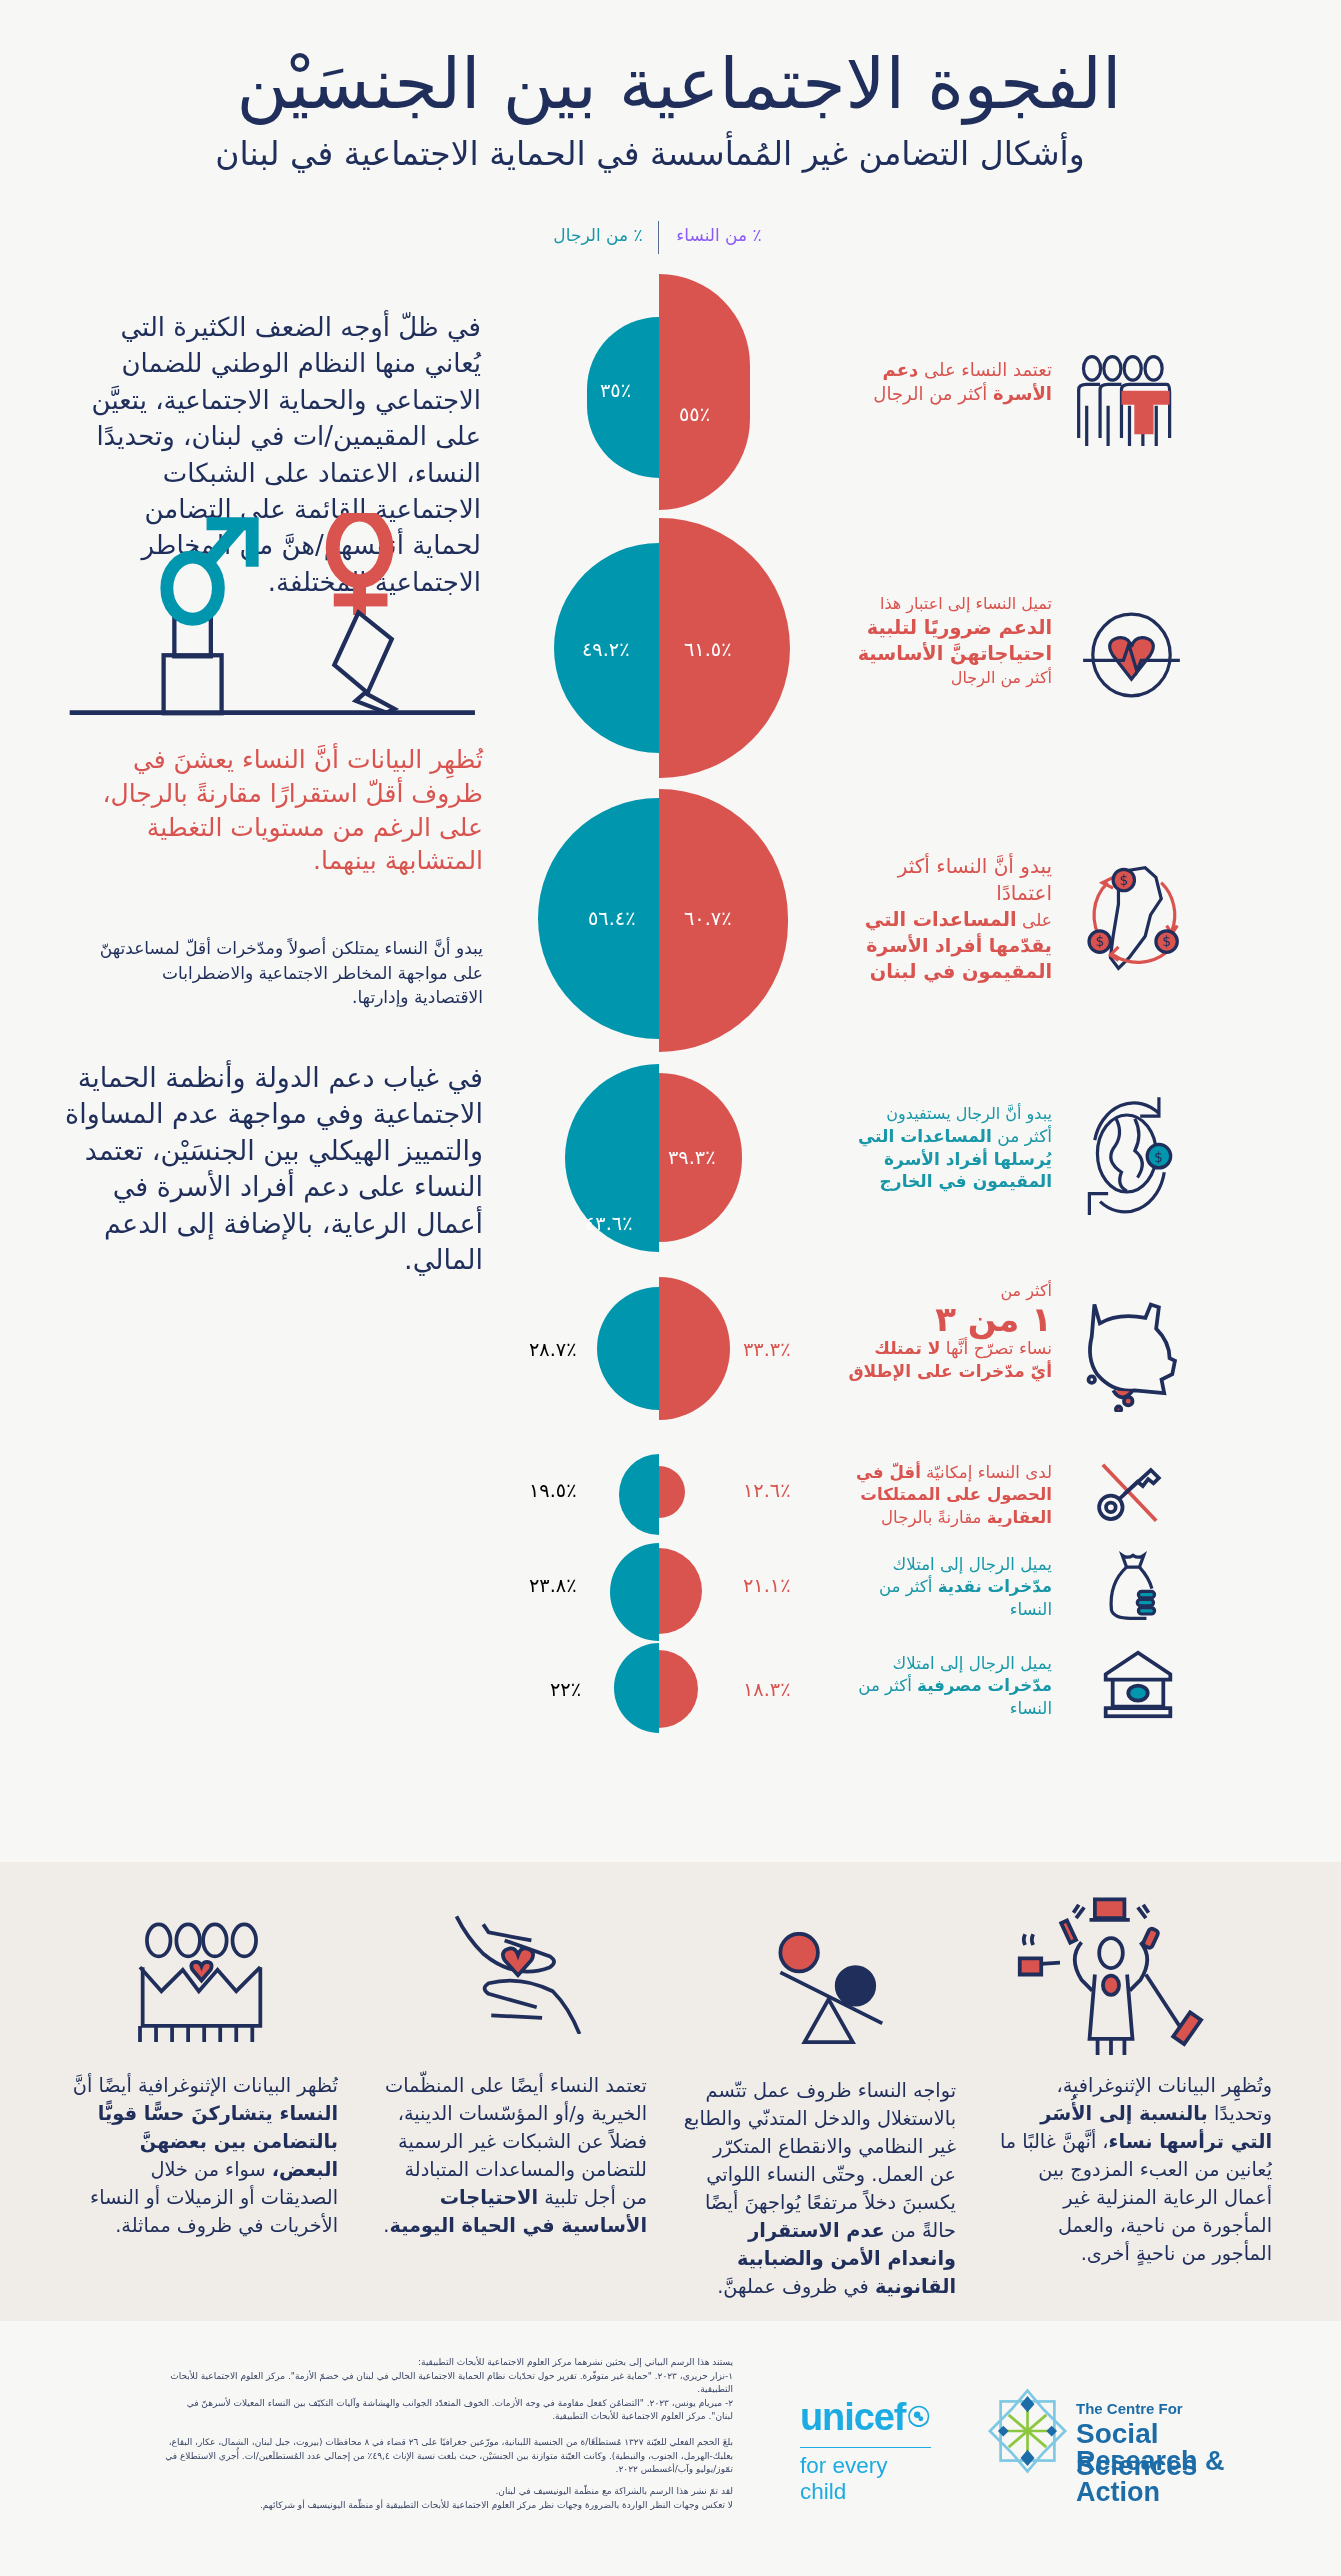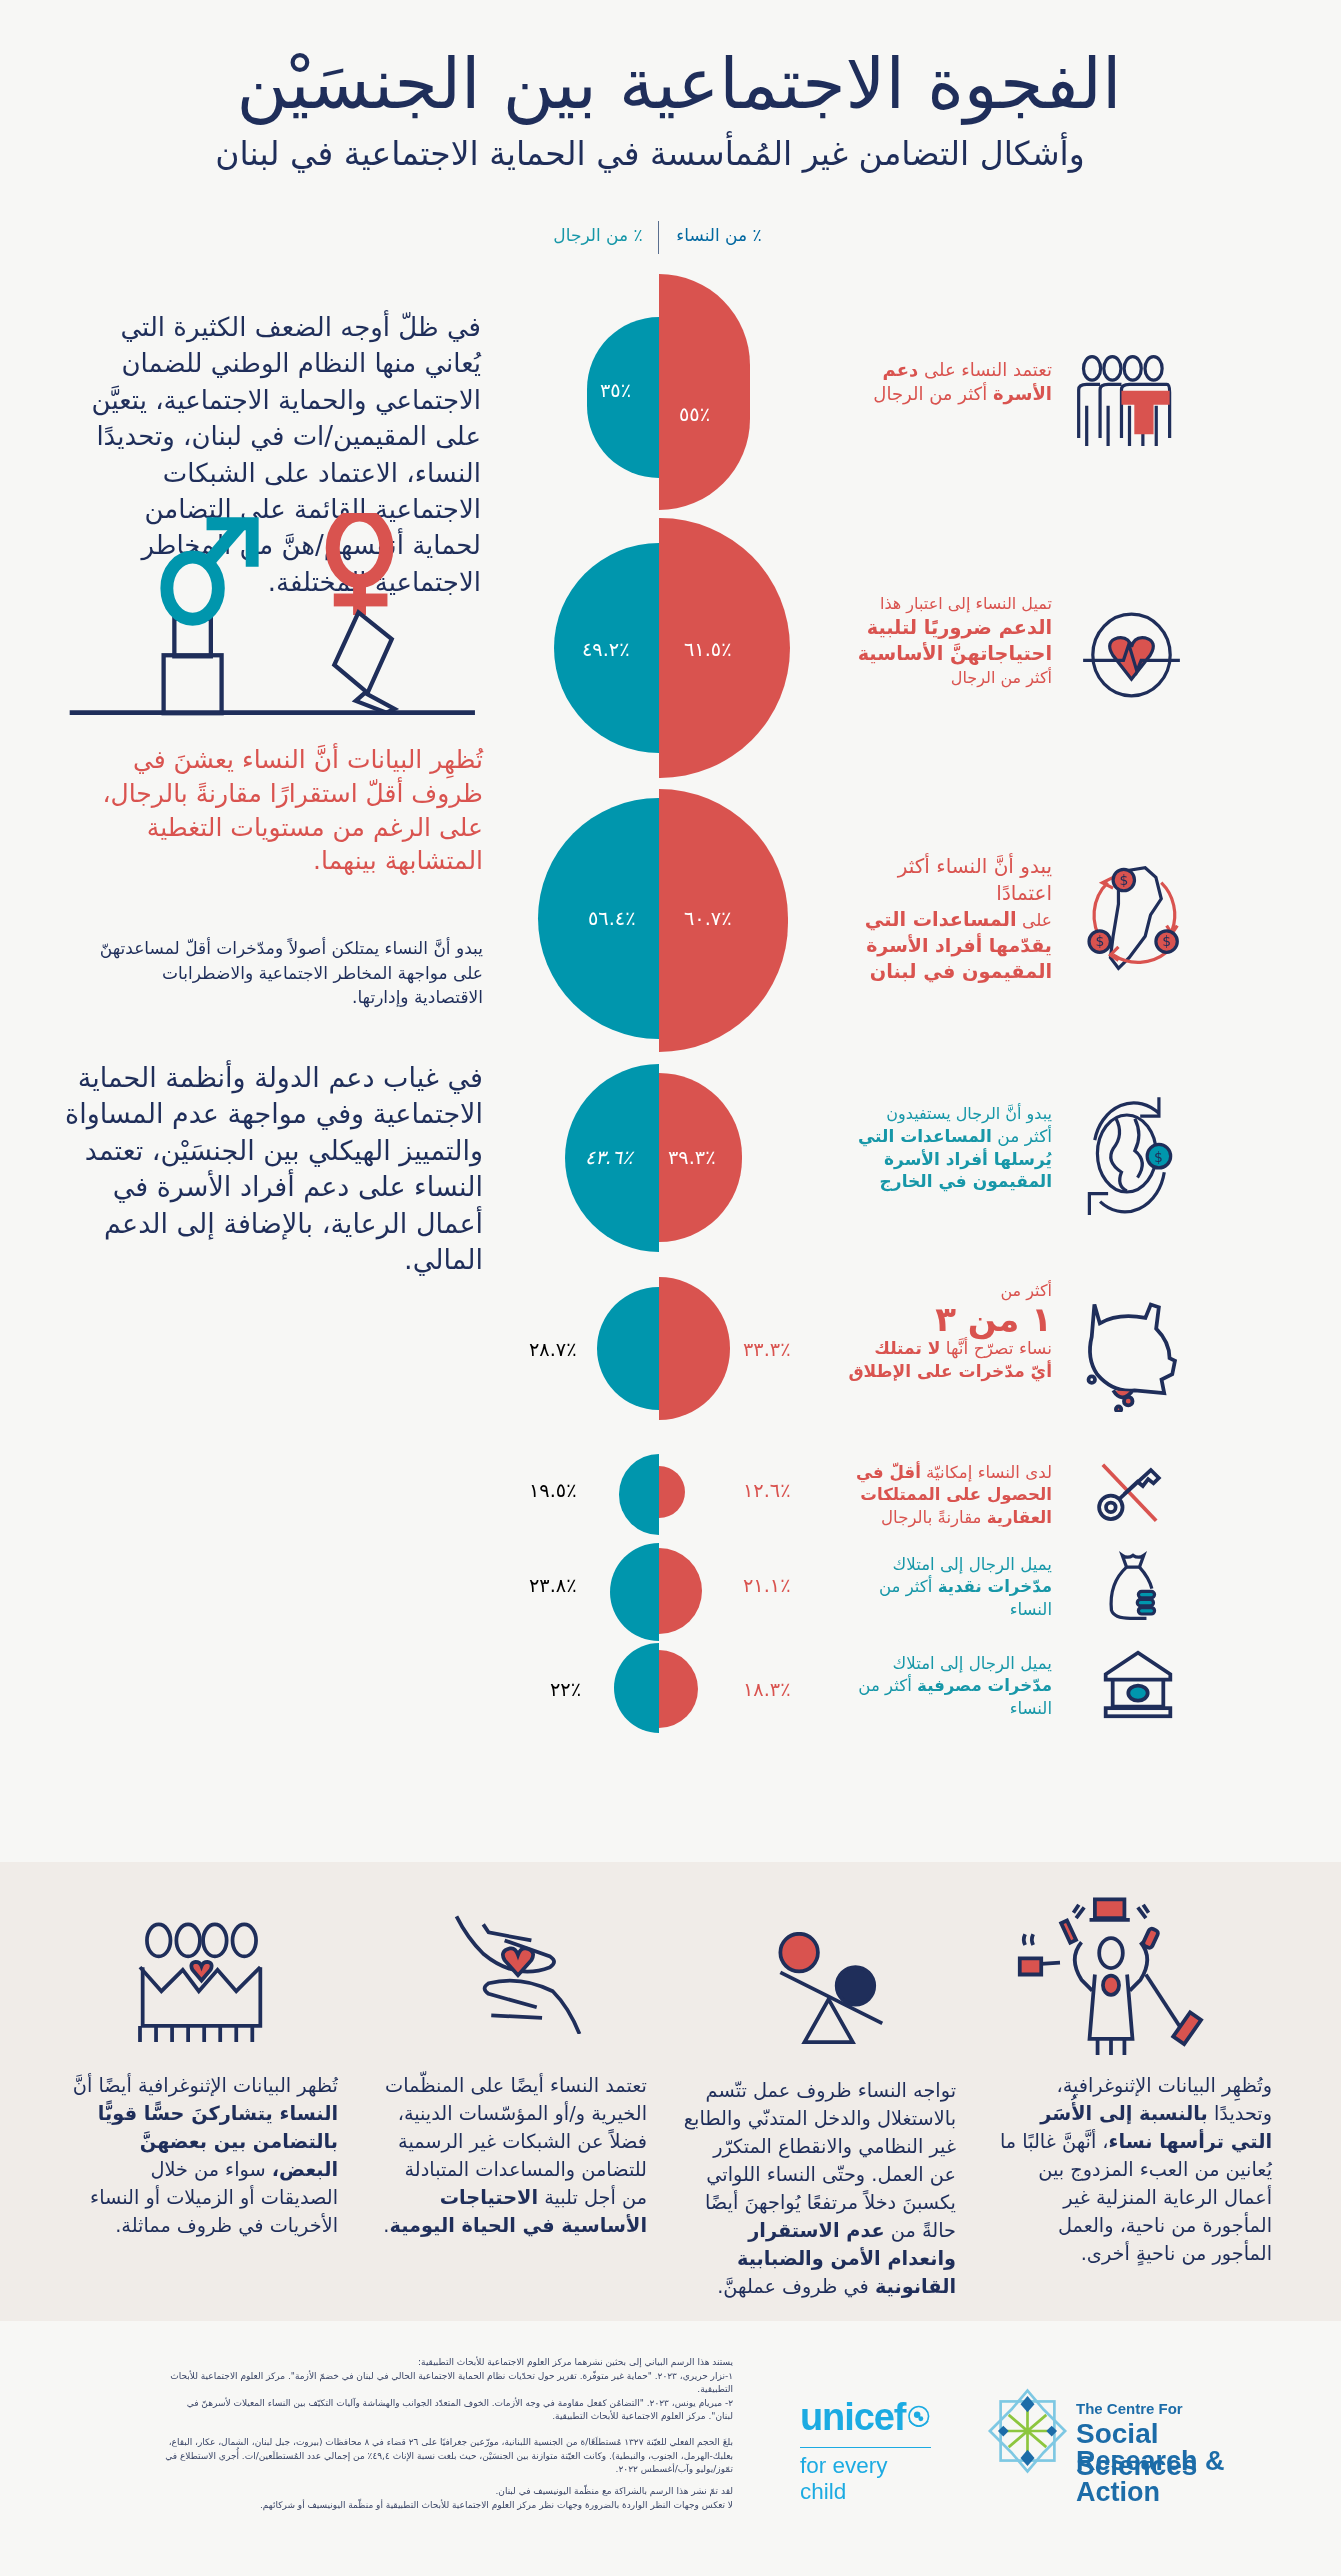--- a/index.html
+++ b/index.html
@@ -2,21 +2,21 @@
 <html style="font-size:8.6px"><head>
 <meta charset="utf-8">
 <style>
   html, body { margin:0; padding:0; }
   body { width:1342px; height:2576px; background:#f7f7f5; position:relative; overflow:hidden;
          font-family:"DejaVu Sans", sans-serif; color:#1f2e5a; }
   .abs { position:absolute; }
   .title { left:8px; width:1342px; top:46px; text-align:center; font-size:70px; font-weight:400; color:#1f2e5a; line-height:1.1; direction:rtl; }
   .subtitle { left:0; width:1300px; top:134px; text-align:center; font-size:33px; color:#1f2e5a; direction:rtl; }
   .legend { top:225px; font-size:17px; direction:rtl; }
-  .legend-w { left:668px; width:102px; text-align:center; color:#0369a1; }
+  .legend-w { left:668px; width:102px; text-align:center; color:#8b5cf6; }
   .legend-m { left:547px; width:102px; text-align:center; color:#1797a8; }
   .legend-div { left:658px; top:221px; width:1.1px; height:33px; background:#5a6f8f; }
   .half { position:absolute; }
   .half-w { background:#d9534f; border-radius:0 5366px 5366px 0; }
   .half-m { background:#0096ad; border-radius:5366px 0 0 5366px; }
   .pct { position:absolute; font-size:19.3px; color:#ffffff; direction:rtl; white-space:nowrap; }
   .pct-out-w { color:#d9534f; }
   .pct-out-m { color:#000000; }
   .stat { position:absolute; direction:rtl; text-align:right; font-size:17px; line-height:1.35; }
   .stat b { font-weight:700; }
@@ -54,21 +54,21 @@
   <div class="pct" style="left:582px;top:638px;">٪٤٩.٢</div>
 
   <div class="half half-w" style="left:659px;top:789px;width:129px;height:263px;"></div>
   <div class="half half-m" style="left:538px;top:798px;width:121px;height:241px;"></div>
   <div class="pct" style="left:684px;top:907px;">٪٦٠.٧</div>
   <div class="pct" style="left:588px;top:907px;">٪٥٦.٤</div>
 
   <div class="half half-w" style="left:659px;top:1073px;width:83px;height:169px;"></div>
   <div class="half half-m" style="left:565px;top:1064px;width:94px;height:188px;"></div>
   <div class="pct" style="left:668px;top:1146px;">٪٣٩.٣</div>
-  <div class="pct" style="left:585px;top:1146px;font-style:italic;">٪٤٣.٦</div>
+  <div class="pct" style="left:585px;top:1212px;">٪٤٣.٦</div>
 
   <div class="half half-w" style="left:659px;top:1277px;width:71px;height:143px;"></div>
   <div class="half half-m" style="left:597px;top:1287px;width:62px;height:123px;"></div>
   <div class="pct pct-out-w" style="left:743px;top:1338px;">٪٣٣.٣</div>
   <div class="pct pct-out-m" style="left:529px;top:1338px;">٪٢٨.٧</div>
 
   <div class="half half-w" style="left:659px;top:1466px;width:26px;height:52px;"></div>
   <div class="half half-m" style="left:619px;top:1454px;width:40px;height:81px;"></div>
   <div class="pct pct-out-w" style="left:743px;top:1479px;">٪١٢.٦</div>
   <div class="pct pct-out-m" style="left:529px;top:1479px;">٪١٩.٥</div>

